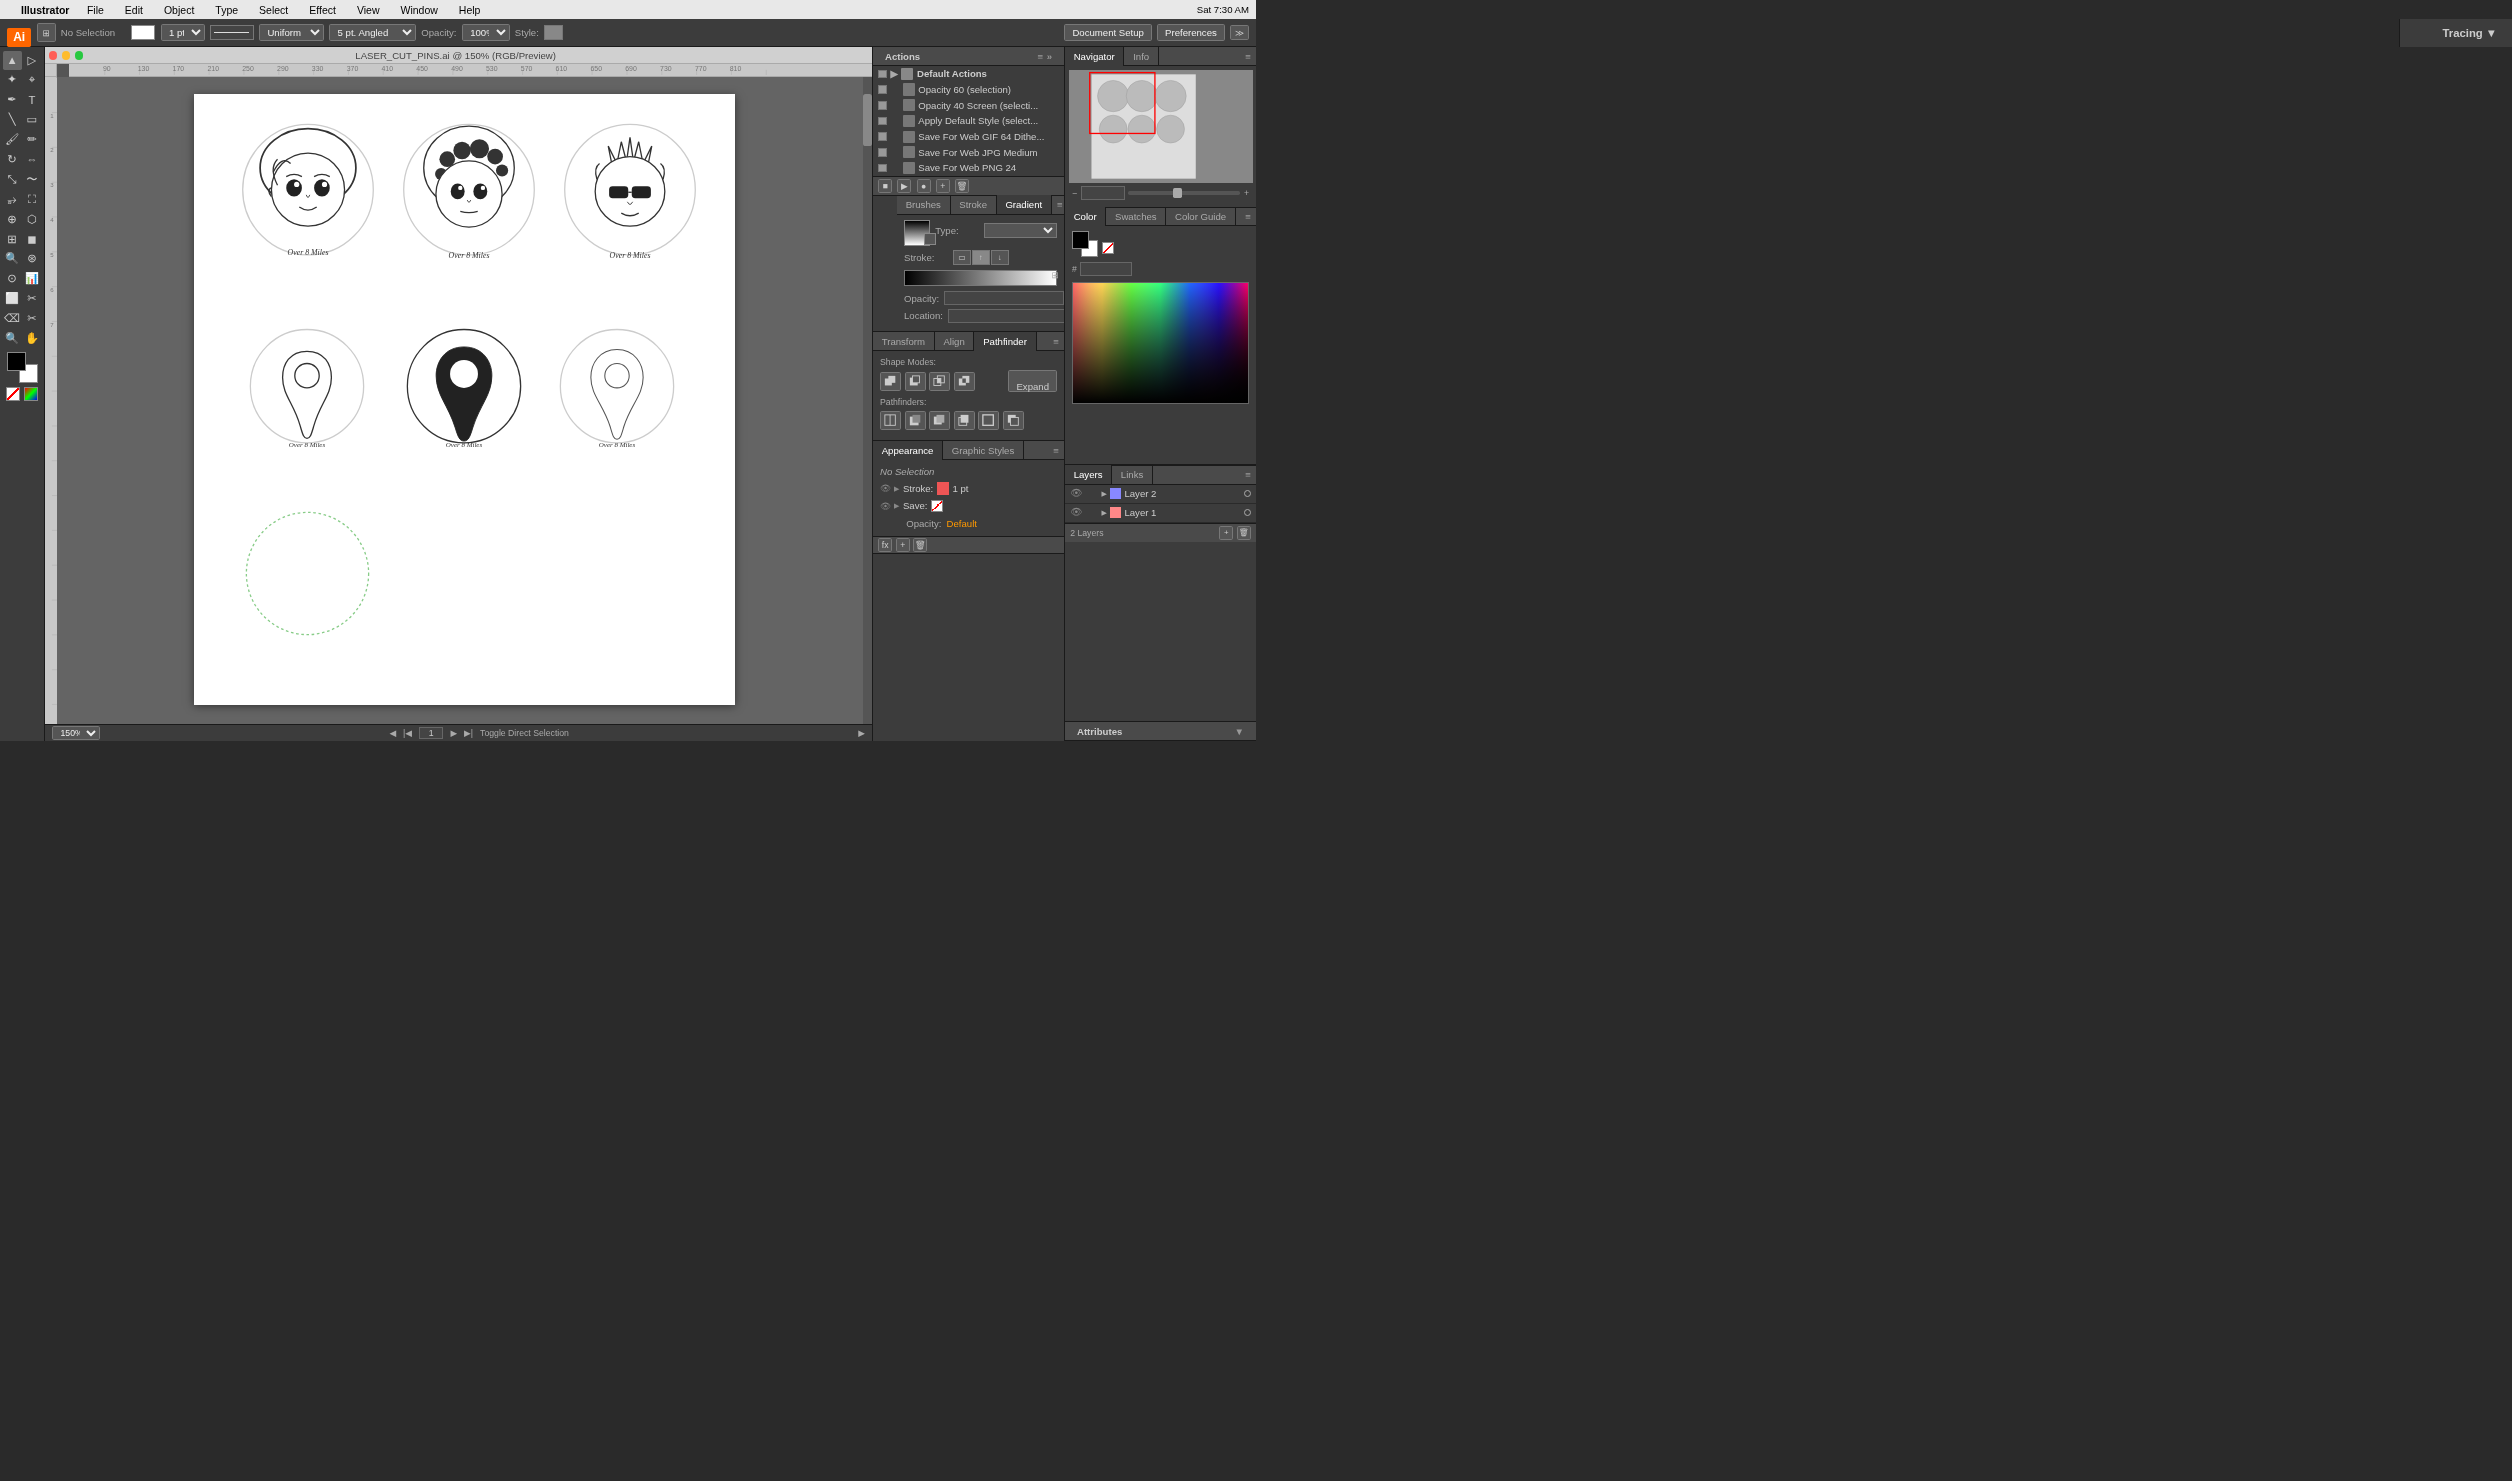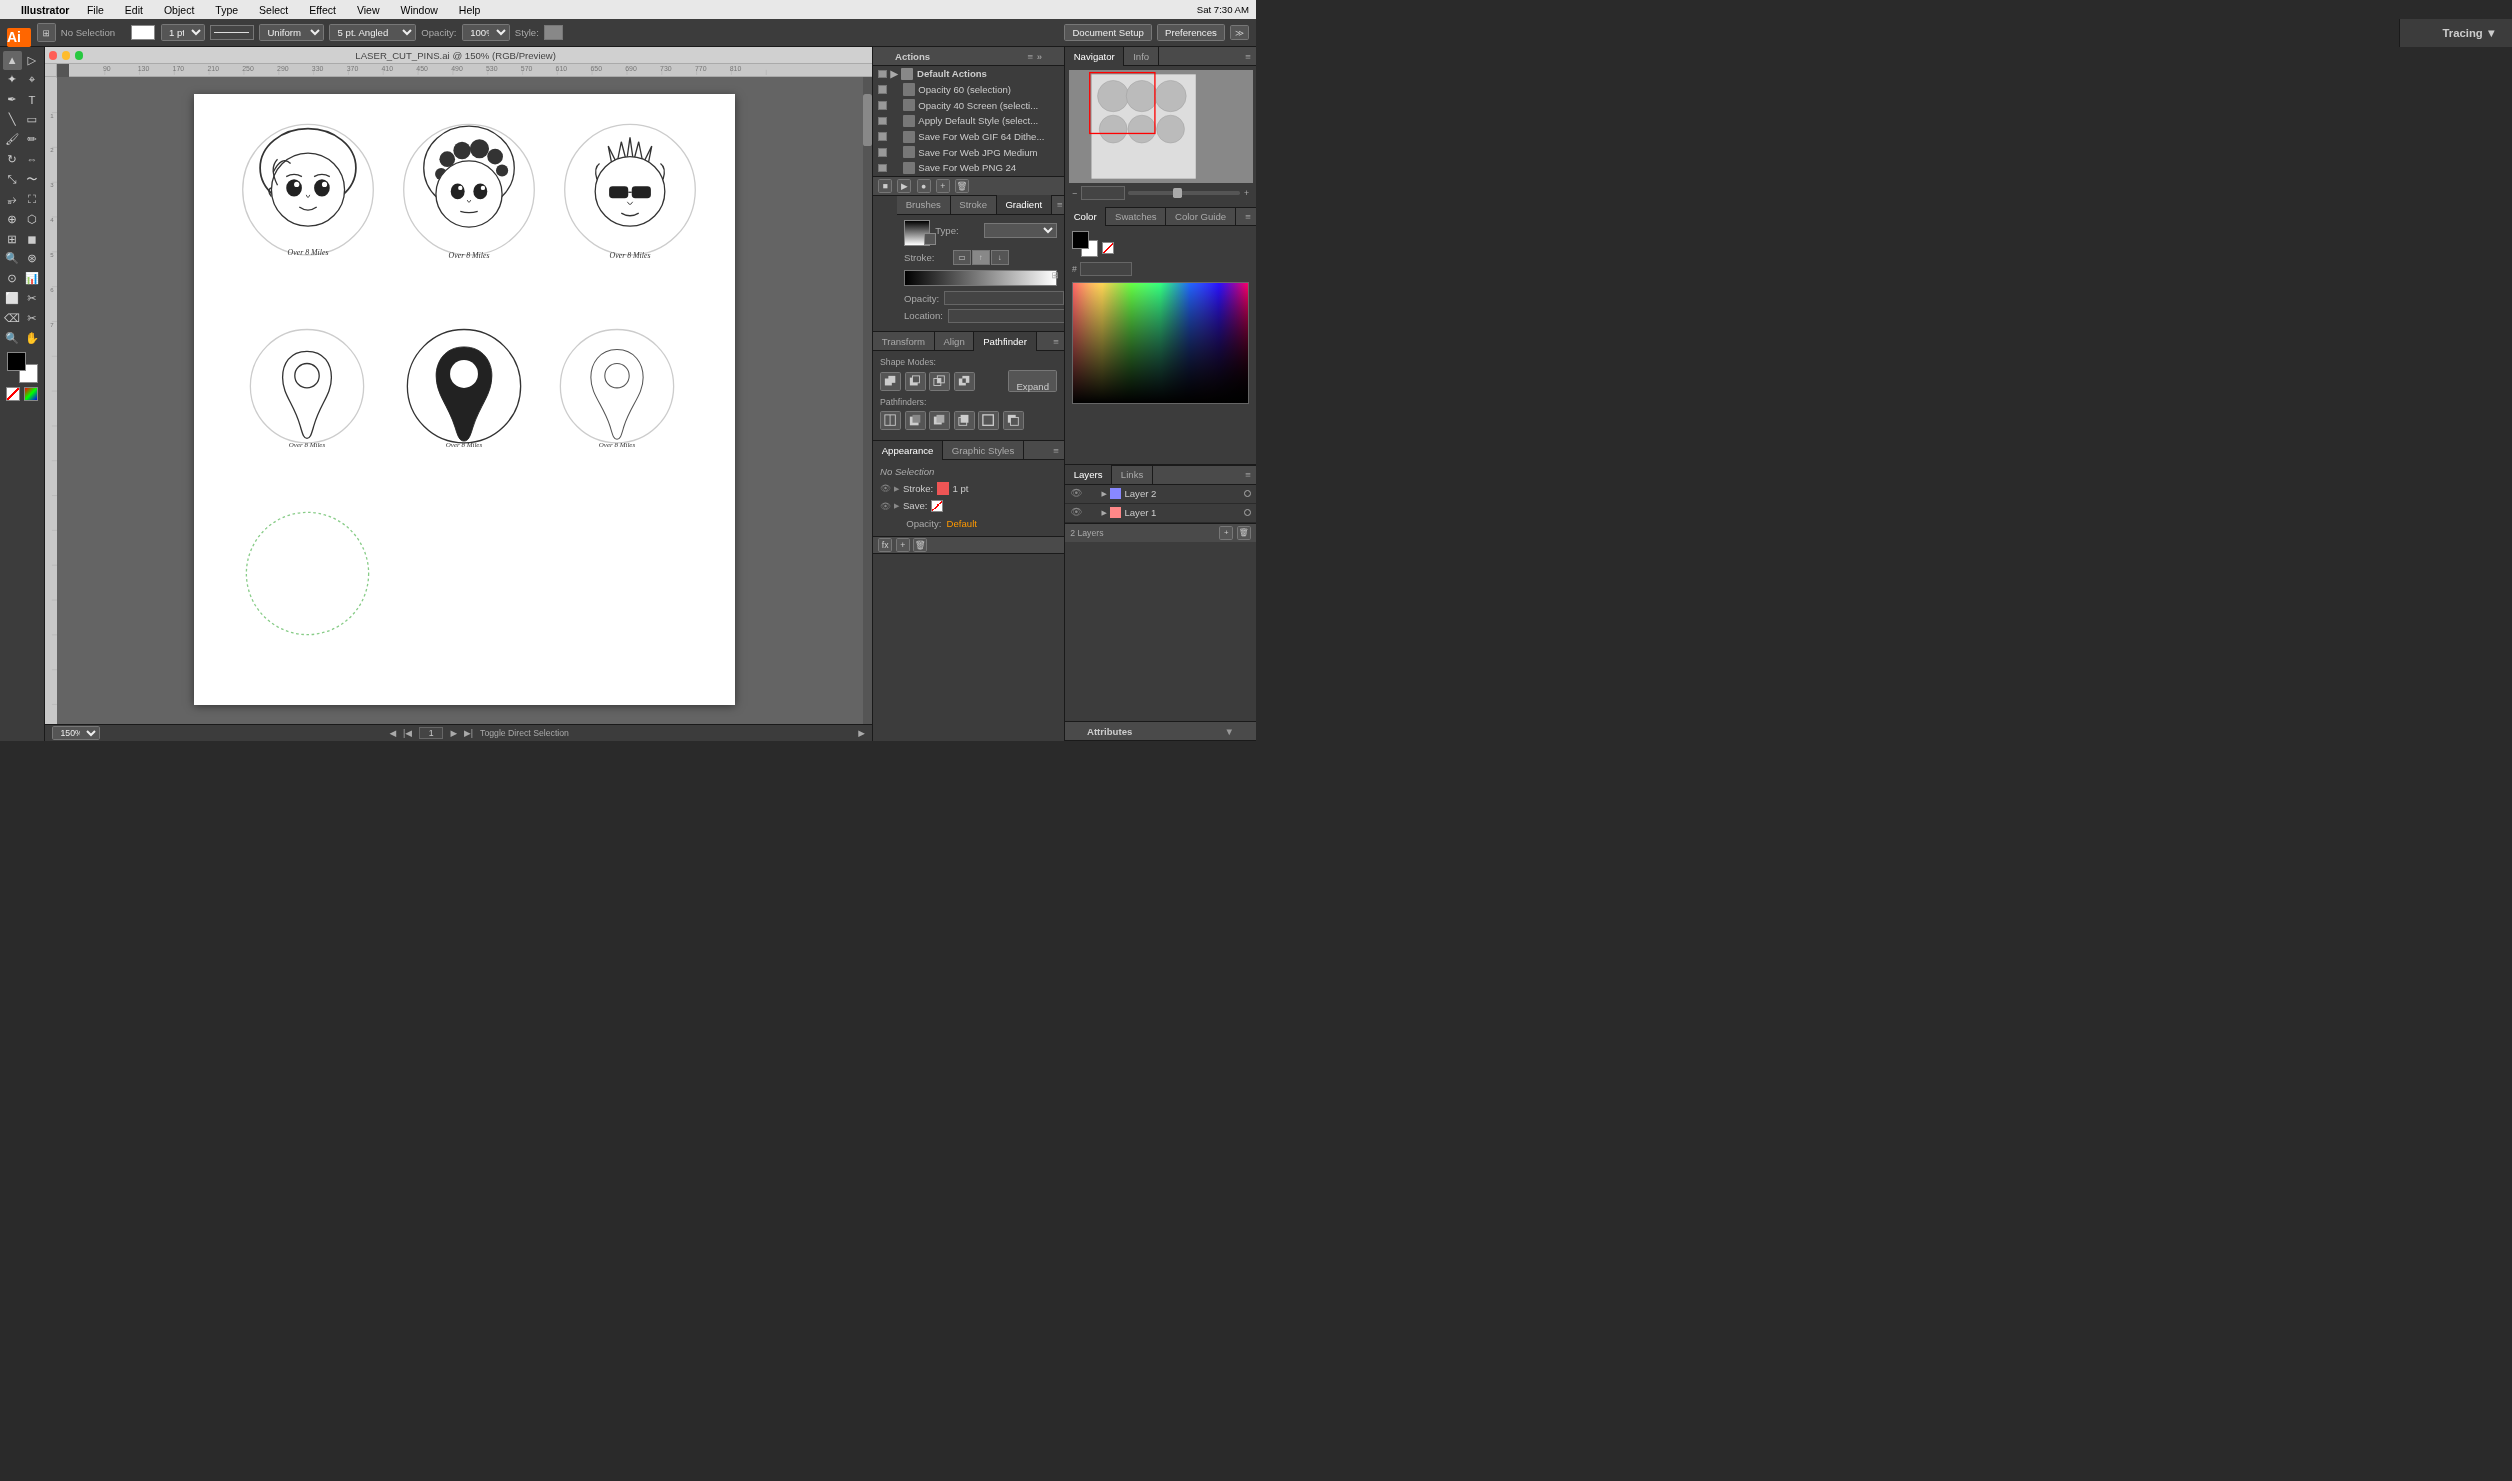--- a/index.html
+++ b/index.html
@@ -212,21 +212,21 @@
     }
     
     #actions-panel {
       border-bottom: 0.9px solid #1a1a1a;
     }
     .panel-header {
       height: 19px;
       background: #4a4a4a;
       display: flex;
       align-items: center;
-      padding: 0 22px;
+      padding: 0 12px;
       font-size: 9.6px;
       font-weight: bold;
       color: #ccc;
       border-bottom: 0.9px solid #1a1a1a;
       cursor: pointer;
       justify-content: space-between;
     }
     .panel-header-icons { display: flex; gap: 3.5px; color: #999; }
 
     .action-row {
@@ -608,21 +608,21 @@
   <span class="menu-item">Effect</span>
   <span class="menu-item">View</span>
   <span class="menu-item">Window</span>
   <span class="menu-item">Help</span>
   <span style="flex:1;"></span>
   <span style="font-size:9.6px;">Sat 7:30 AM</span>
 </div>
 
 <div id="toolbar">
 
-  <div style="width:24.4px;height:19px;background:#ff6600;border-radius:1.7px;display:flex;align-items:center;justify-content:flex-start;font-size:14px;font-weight:bold;color:#fff;margin-top:9px;">
+  <div style="width:24.4px;height:19px;background:#ff6600;border-radius:1.7px;display:flex;align-items:center;justify-content:center;font-size:12px;font-weight:bold;color:#fff;margin-top:9px;">
     <span>Ai</span>
   </div>
   <div style="width:19px;height:19px;background:#555;border:0.9px solid #777;border-radius:1.7px;display:flex;align-items:center;justify-content:center;font-size:8.7px;color:#ccc;">⊞</div>
 
   <span style="color:#aaa;font-size:9.6px;min-width:65px;">No Selection</span>
 
   <div style="width:24.4px;height:15.7px;background:#fff;border:0.9px solid #888;cursor:pointer;"></div>
   <div style="display:flex;align-items:center;gap:1.7px;">
     <select class="toolbar-select" style="width:44px;">
       <option>1 pt</option>

